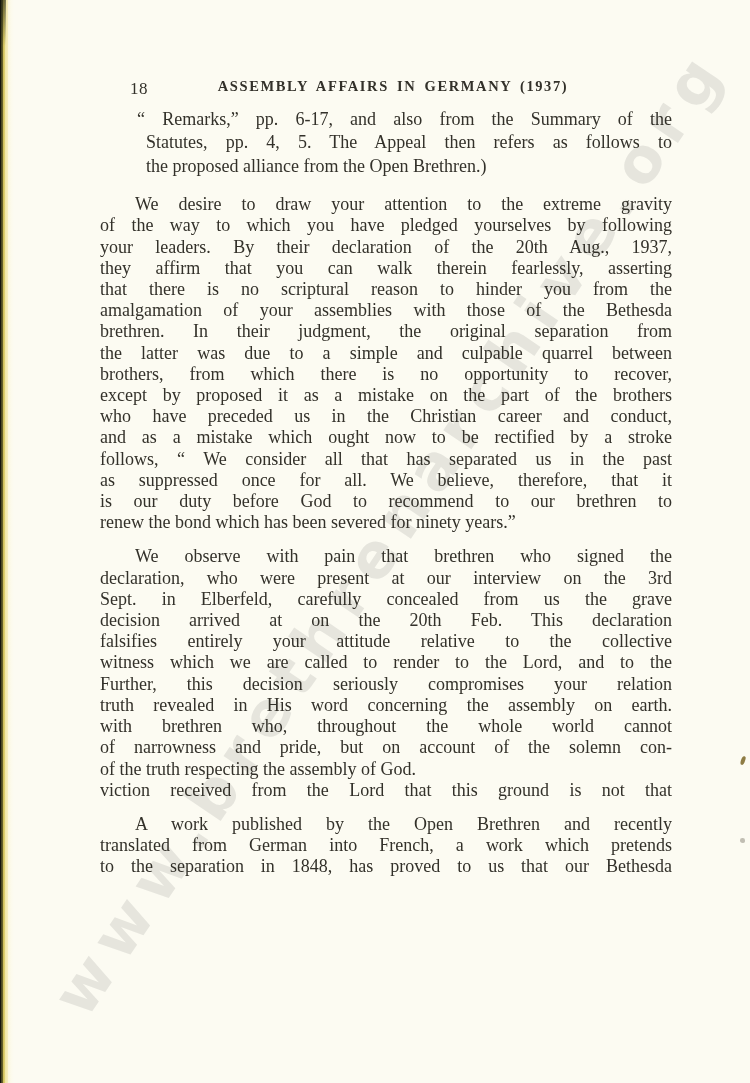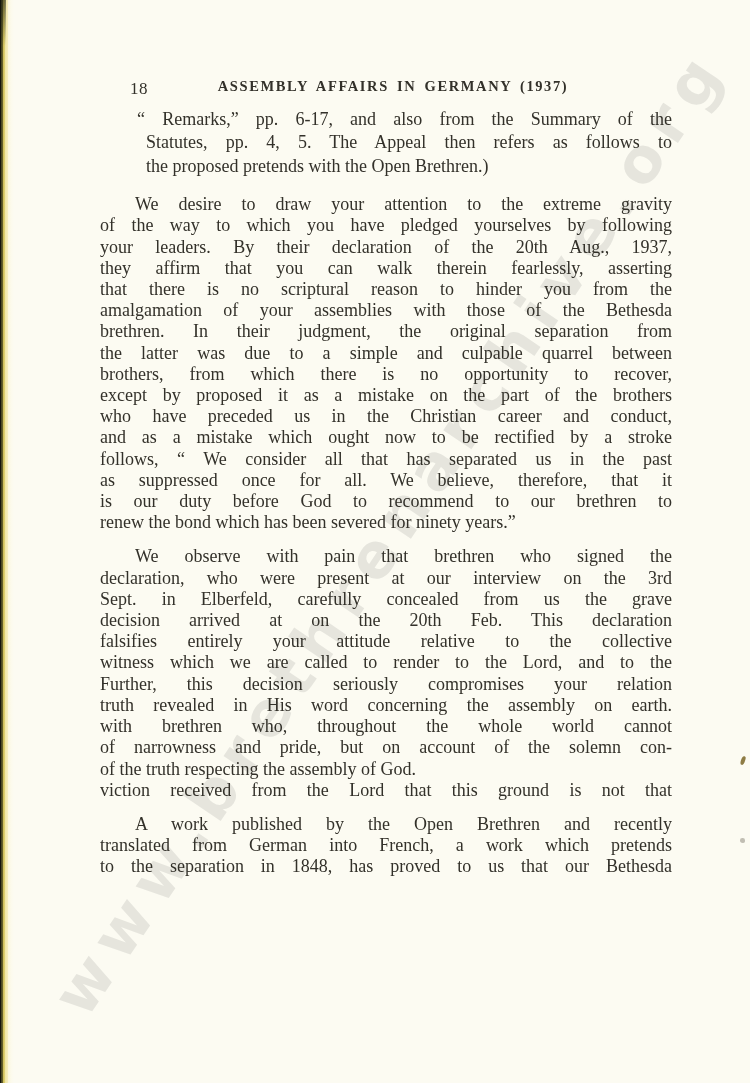--- a/index.html
+++ b/index.html
@@ -81,21 +81,21 @@
 
 <div class="content">
   <div class="header-row">
     <span class="page-number">18</span>
     <div class="running-title">ASSEMBLY AFFAIRS IN GERMANY (1937)</div>
   </div>
 
   <div class="opening-quote">
       <div class="line indent">“ Remarks,” pp. 6-17, and also from the Summary of the</div>
       <div class="line">Statutes, pp. 4, 5.  The Appeal then refers as follows to</div>
-      <div class="line last">the proposed pretends with the Open Brethren.)</div>
+      <div class="line last">the proposed alliance from the Open Brethren.)</div>
     </div>
 
   <div class="para-wrap">
       <div class="para">
         <div class="line indent">We desire to draw your attention to the extreme gravity</div>
         <div class="line">of the way to which you have pledged yourselves by following</div>
         <div class="line">your leaders.  By their declaration of the 20th Aug., 1937,</div>
         <div class="line">they affirm that you can walk therein fearlessly, asserting</div>
         <div class="line">that there is no scriptural reason to hinder you from the</div>
         <div class="line">amalgamation of your assemblies with those of the Bethesda</div>

